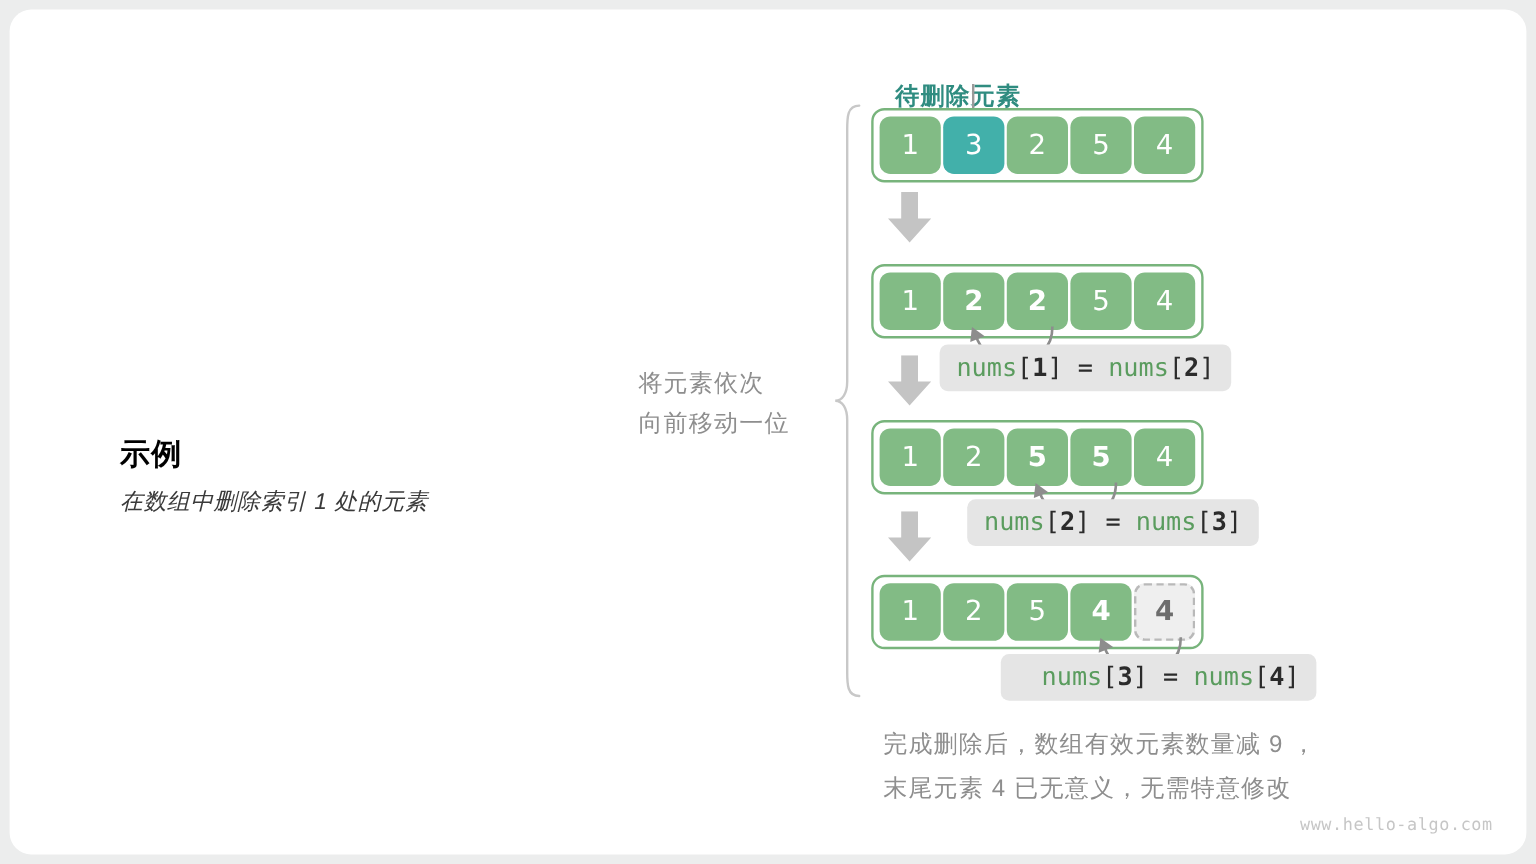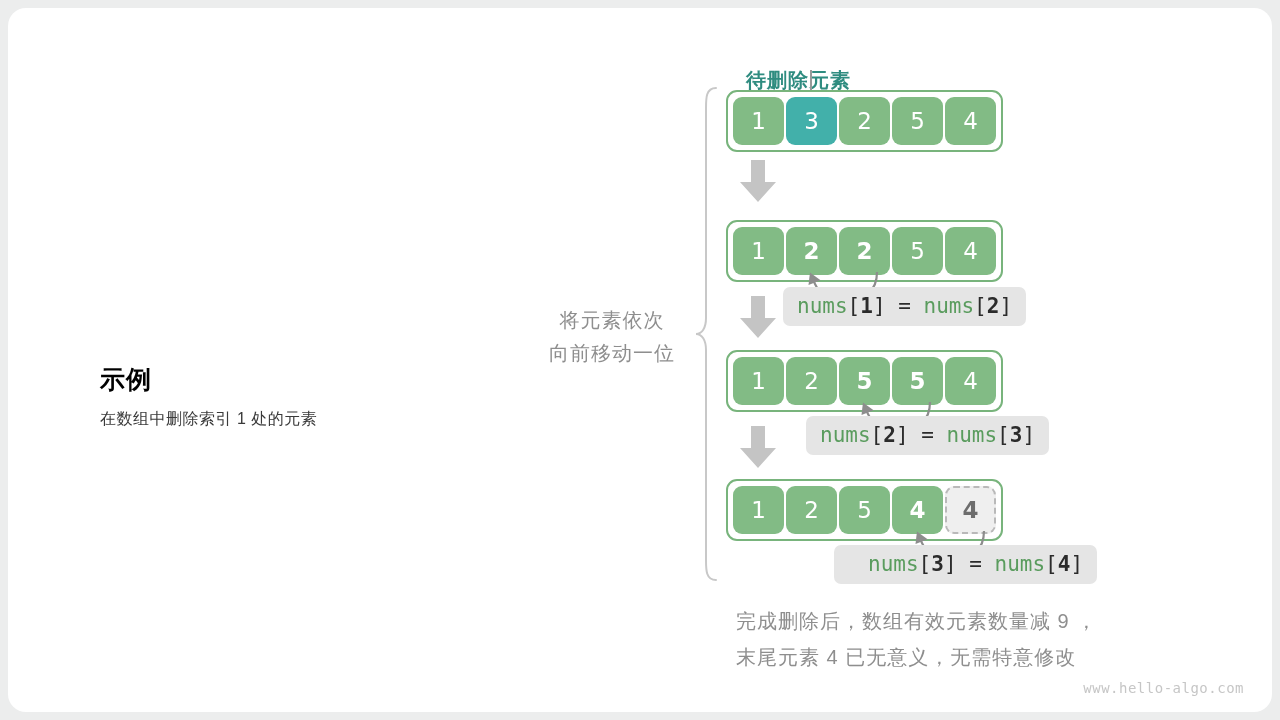--- a/index.html
+++ b/index.html
@@ -39,37 +39,38 @@
   .left-title {
     font-size: 25px;
     font-weight: bold;
     color: #000000;
     letter-spacing: 1px;
     line-height: 34px;
     margin-top: 32px;
   }
   .left-desc {
     margin-top: 8px;
-    font-size: 16px;
+    font-size: 19px;
     color: #3a3a3a;
     line-height: 30px;
     letter-spacing: 0.5px;
+    font-style: italic;
   }
 
   
   .mid-note {
     position: absolute;
     left: 524px;
     top: 296px;
     width: 160px;
     font-size: 20px;
     color: #8e8e8e;
     line-height: 33px;
     letter-spacing: 1px;
-    text-align: center;
+    text-align: left;
   }
 
   
   .brace {
     position: absolute;
     left: 686px;
     top: 78px;
   }
 
   

